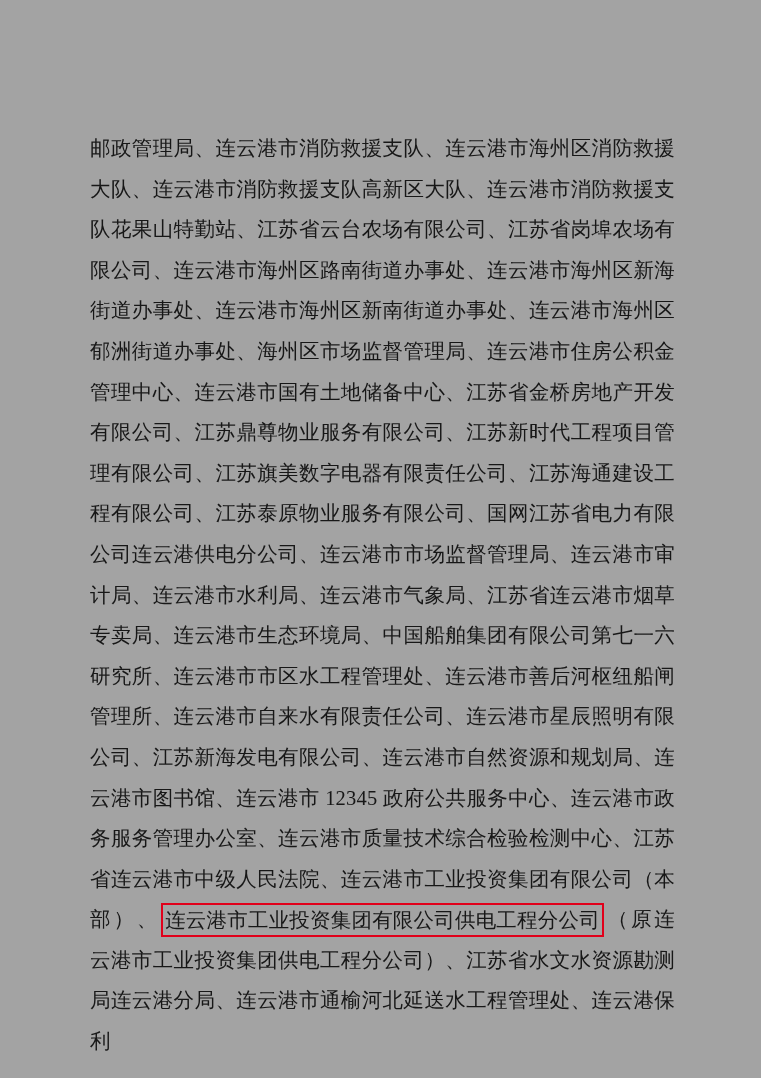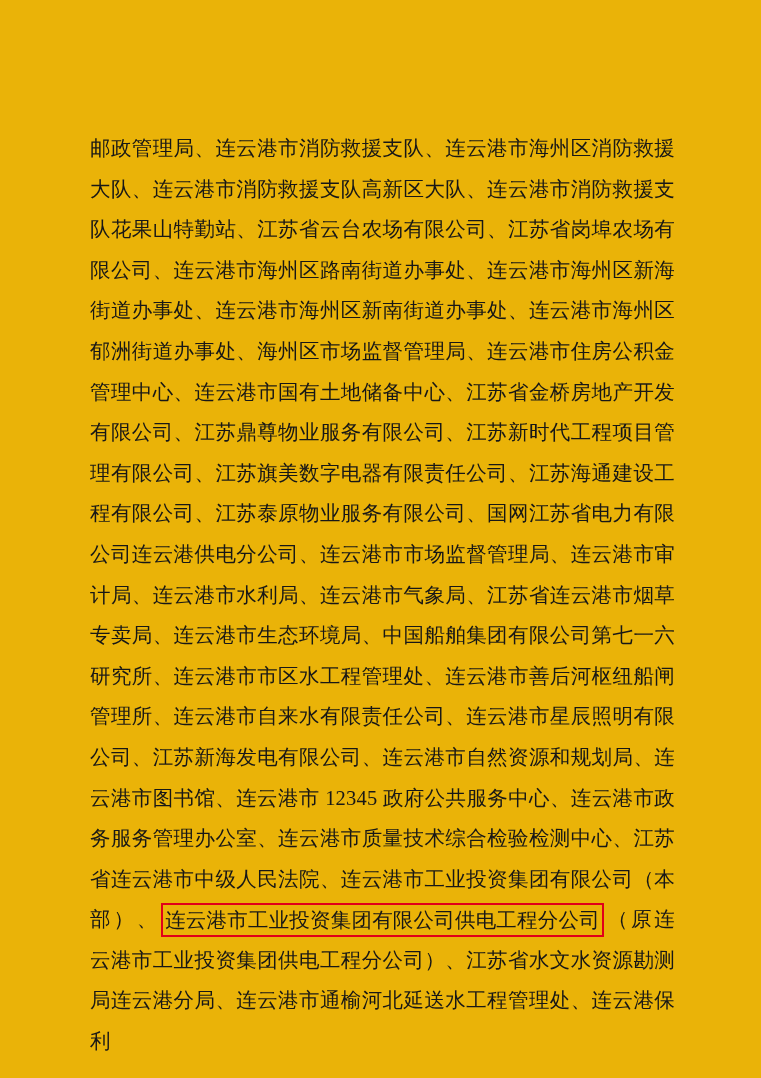--- a/index.html
+++ b/index.html
@@ -14,21 +14,21 @@
     color: #1a1a1a;
     position: relative;
     overflow: hidden;
   }
   .page {
     position: absolute;
     left: 0;
     top: 0;
     width: 761px;
     height: 1078px;
-    background: #eab308;
+    background: #a3a3a3;
   }
   .body-text {
     position: absolute;
     left: 90px;
     top: 128px;
     width: 585px;
     font-size: 20.5px;
     line-height: 40.6px;
     text-align: justify;
     text-justify: inter-ideograph;

